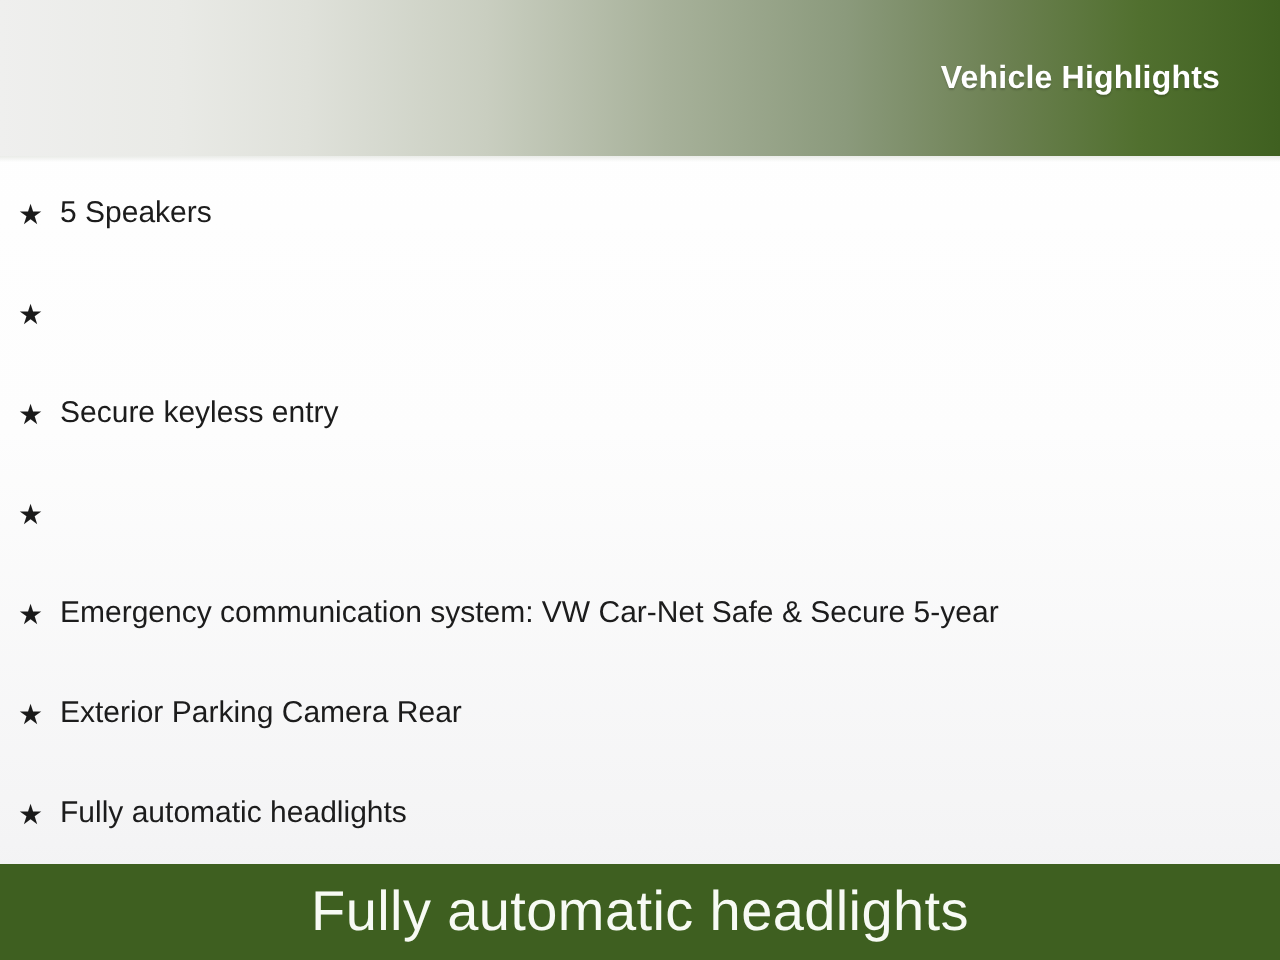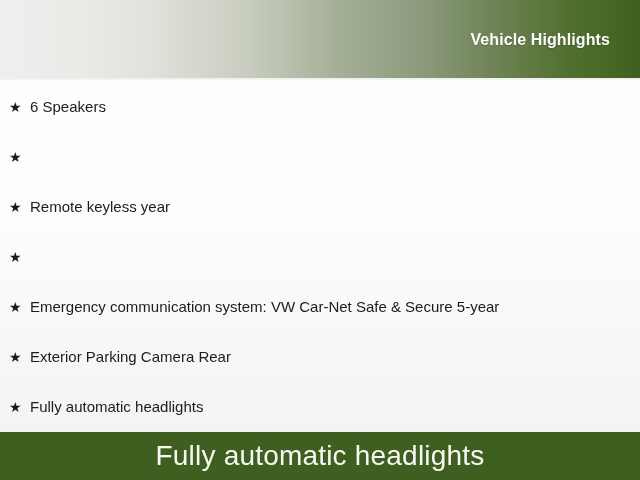--- a/index.html
+++ b/index.html
@@ -125,28 +125,28 @@
 <div class="slide">
 
   <div class="header">
     <div class="header-title">Vehicle Highlights</div>
   </div>
   <div class="header-shadow"></div>
 
   <ul class="highlights">
     <li class="hl-item">
       <span class="hl-star">★</span>
-      <span class="hl-text">6 Speakers</span>
+      <span class="hl-text">5 Speakers</span>
     </li>
     <li class="hl-item">
       <span class="hl-star">★</span>
     </li>
     <li class="hl-item">
       <span class="hl-star">★</span>
-      <span class="hl-text">Remote keyless year</span>
+      <span class="hl-text">Secure keyless entry</span>
     </li>
     <li class="hl-item">
       <span class="hl-star">★</span>
     </li>
     <li class="hl-item">
       <span class="hl-star">★</span>
       <span class="hl-text">Emergency communication system: VW Car-Net Safe &amp; Secure 5-year</span>
     </li>
     <li class="hl-item">
       <span class="hl-star">★</span>

